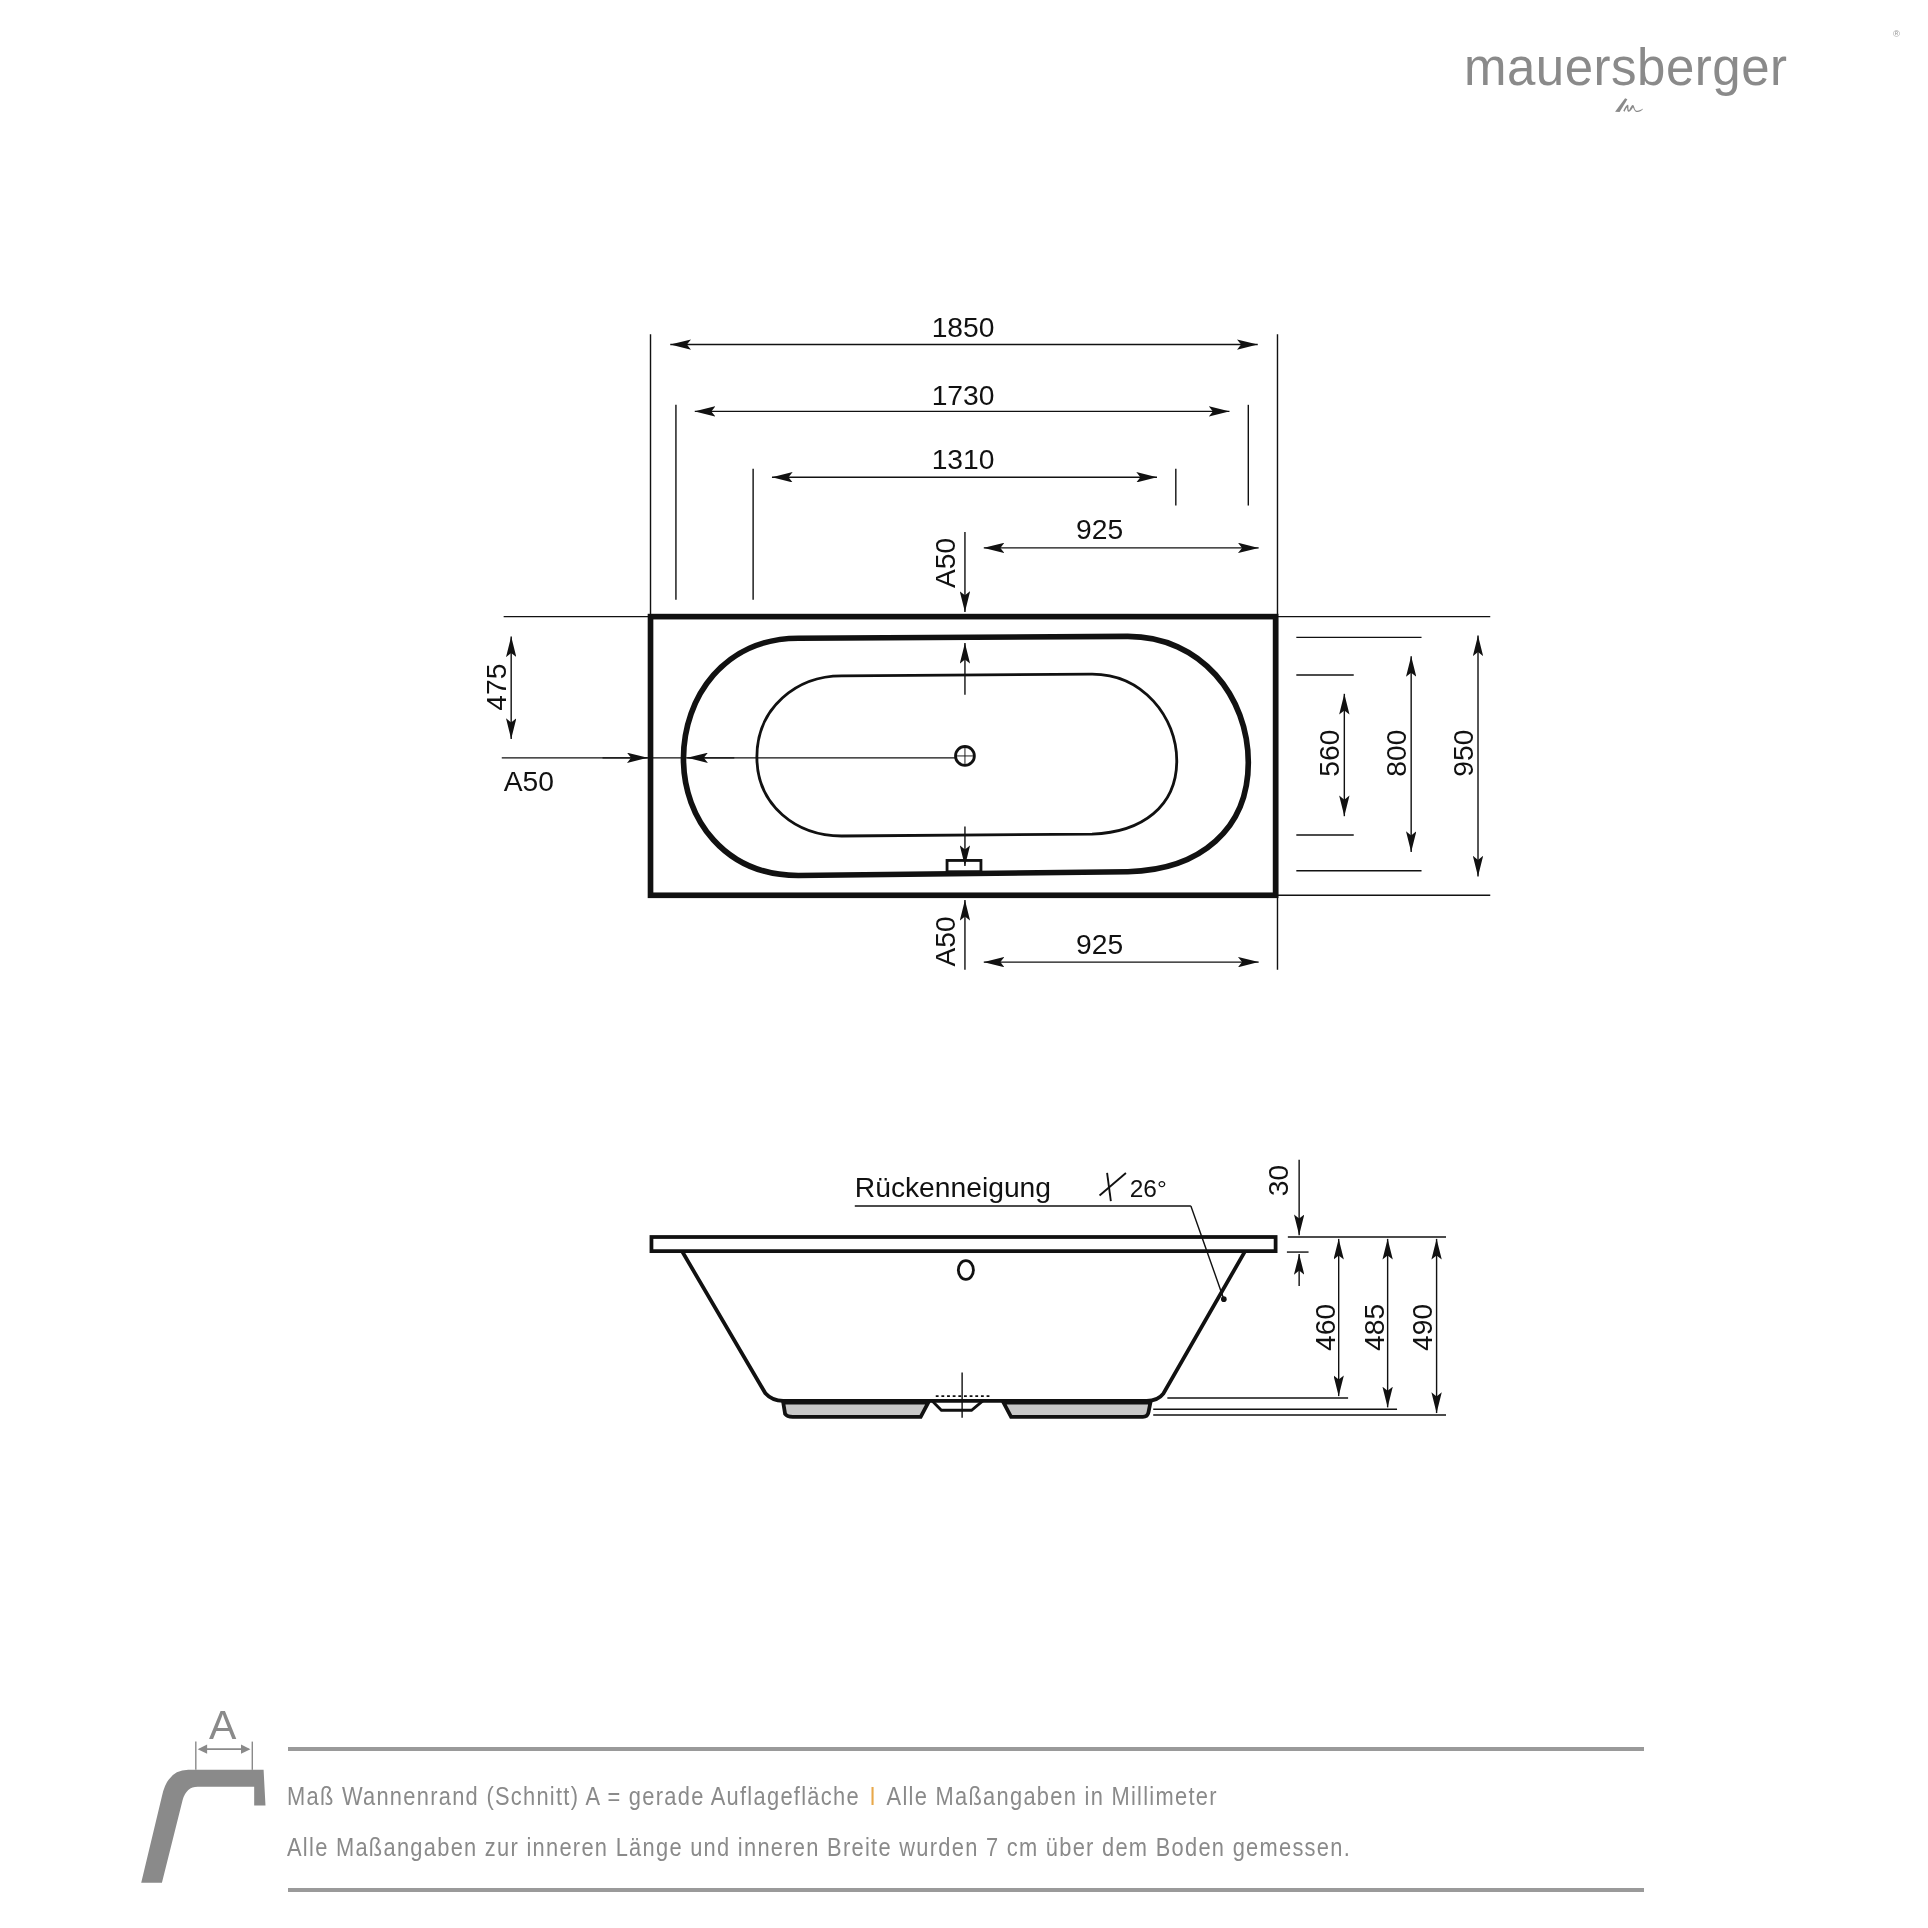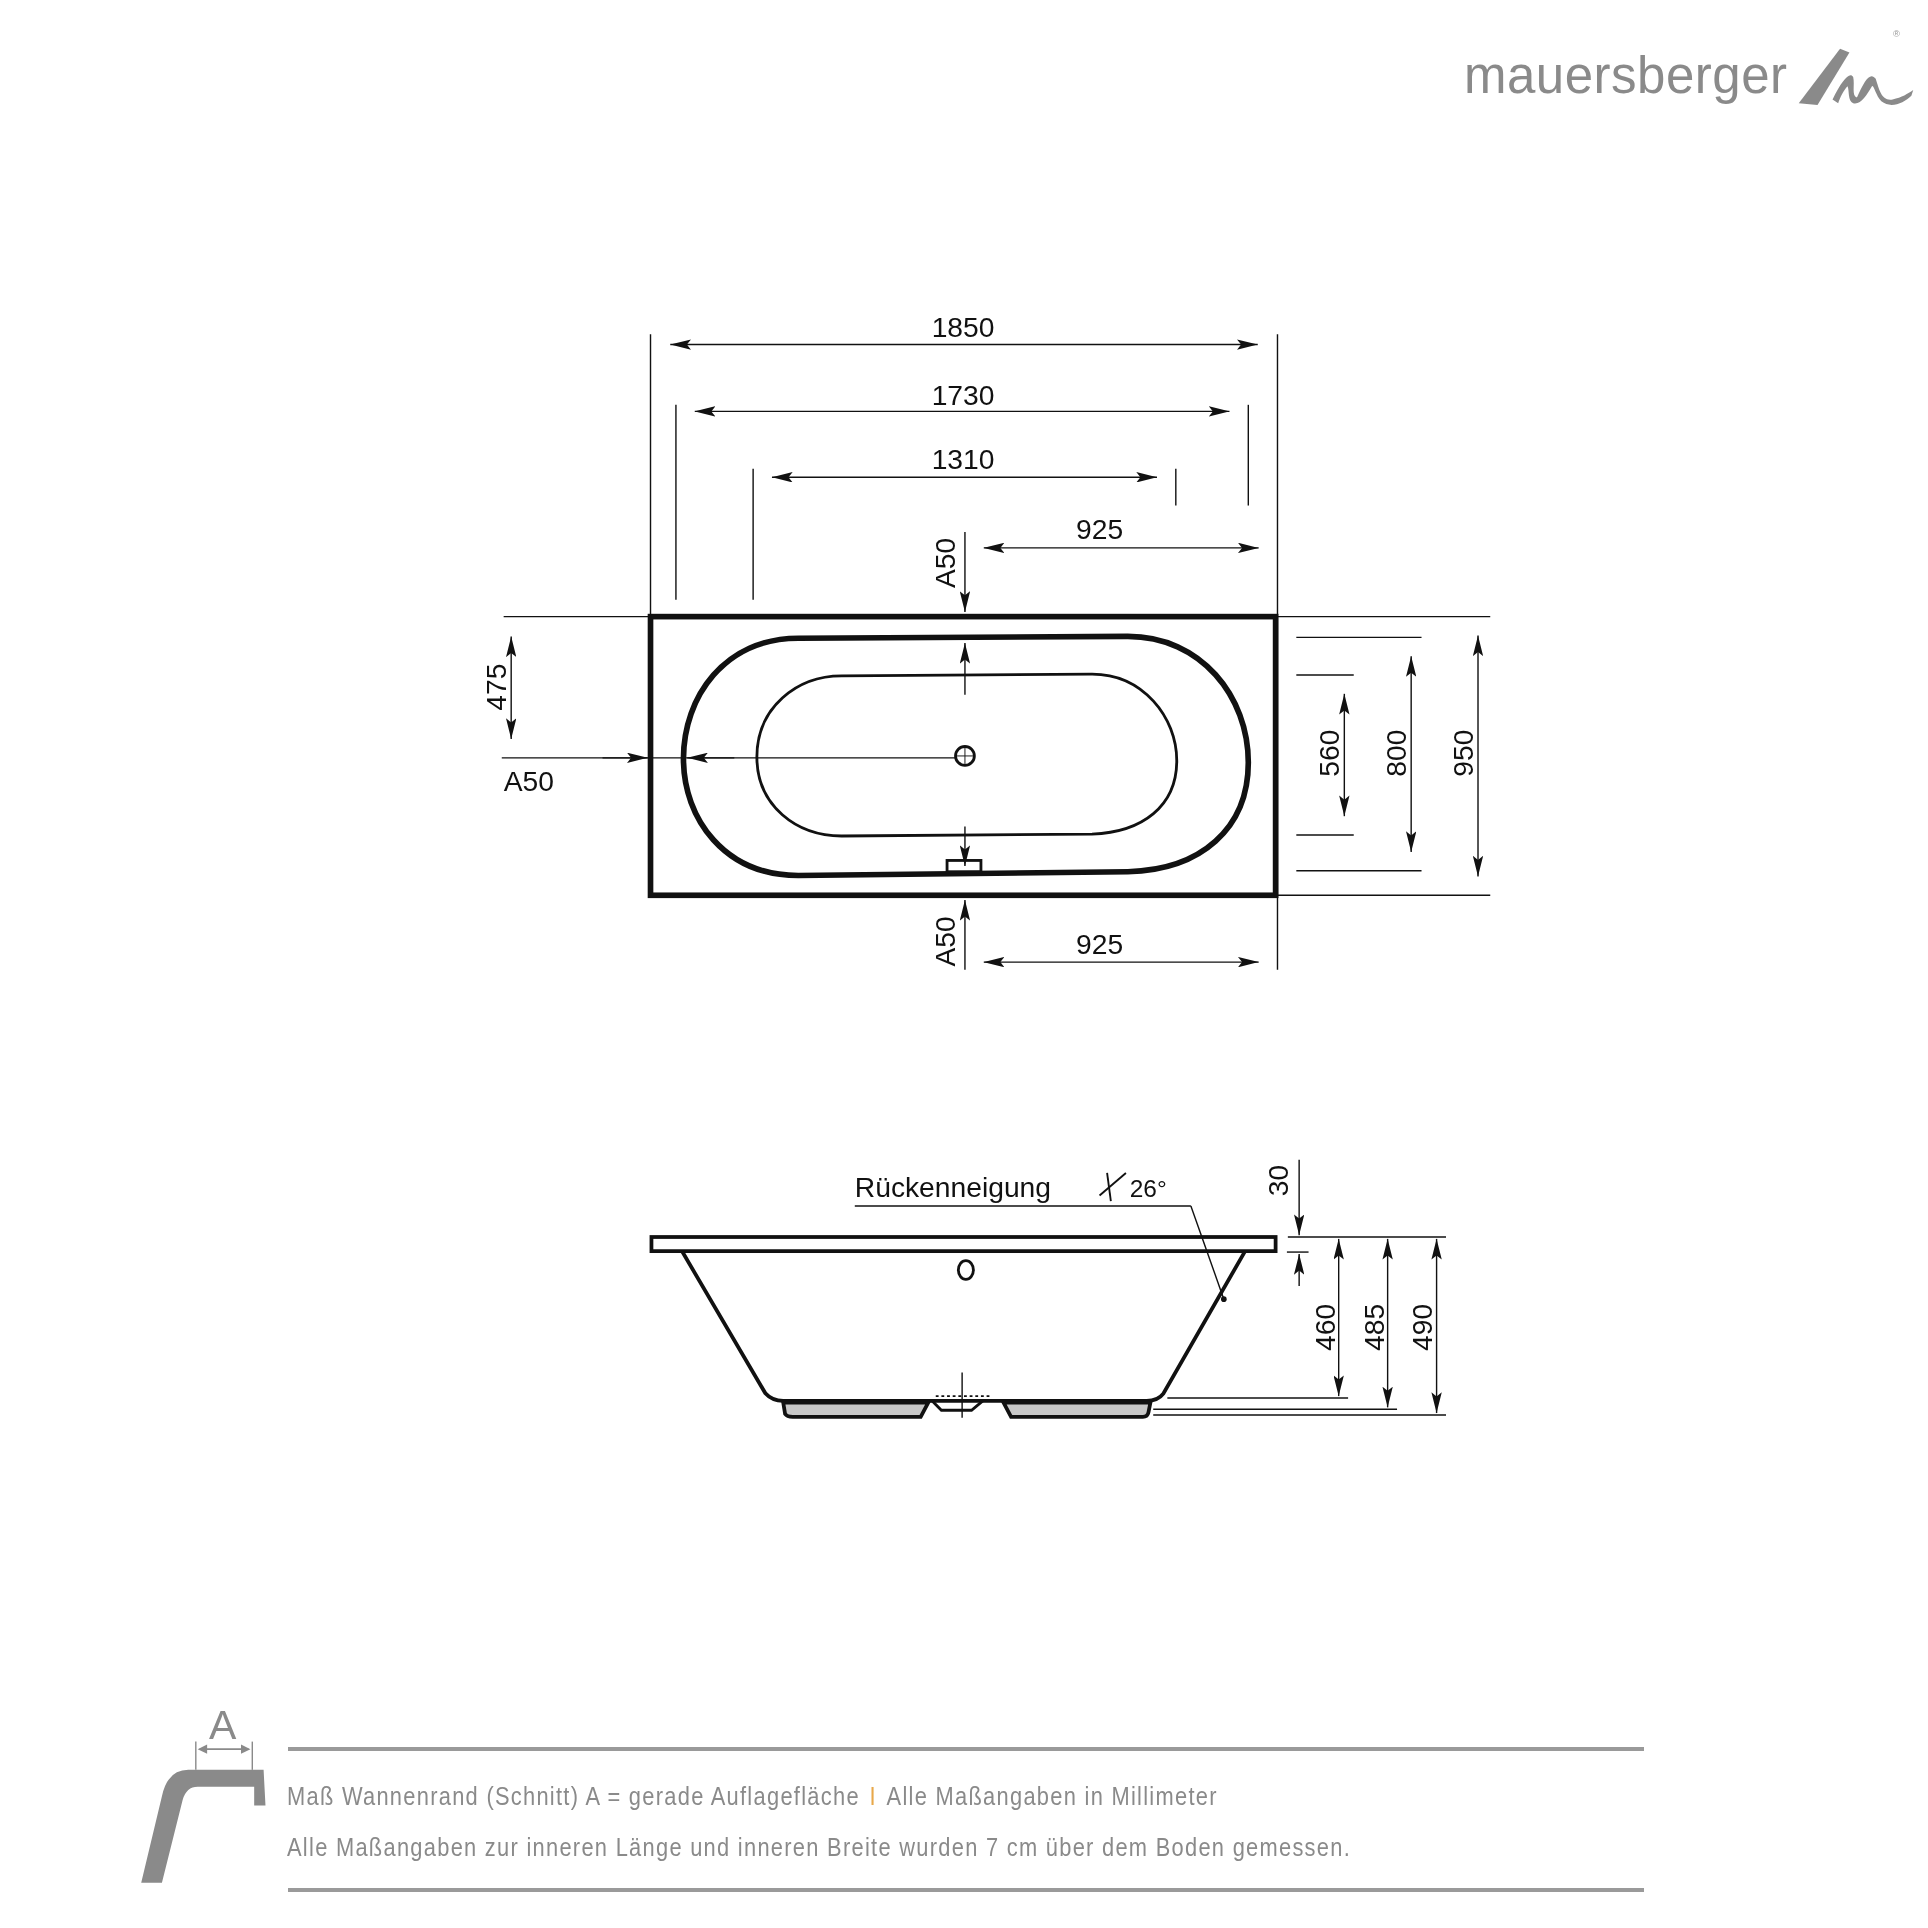--- a/index.html
+++ b/index.html
@@ -1,17 +1,17 @@
 <!DOCTYPE html>
 <html style="font-size:15px"><head>
 <meta charset="utf-8">
 <style>
   html, body { margin:0; padding:0; background:#ffffff; }
   body { width:1928px; height:1928px; position:relative; overflow:hidden; font-family:"Liberation Sans", sans-serif; }
-  .logo { position:absolute; left:1464px; top:38px; height:75px; display:flex; align-items:center; }
+  .logo { position:absolute; left:1464px; top:38px; height:75px; display:flex; align-items:center;flex-direction:column; }
   .logo-text { font-family:"Liberation Sans", sans-serif; font-size:51px; color:#8a8a8a; letter-spacing:0.5px; }
   .logo-mark { margin-left:7.5px; }
   .reg { position:absolute; left:1893px; top:28px; font-size:9.4px; color:#999; }
   svg.drawing { position:absolute; left:0; top:0; }
   .dimtxt { font-family:"Liberation Sans", sans-serif; font-size:30px; fill:#111; }
   .footer-line { position:absolute; left:288px; width:1356px; height:3.8px; background:#9a9a9a; }
   .footer-text { position:absolute; left:287px; font-family:"Liberation Sans", sans-serif; font-size:25.4px; color:#8a8a8a; letter-spacing:1.5px; transform:scaleX(0.86); transform-origin:left center; white-space:nowrap; }
   .sep { color:#e8a84a; padding:0 11.3px; }
   .profile-A { position:absolute; left:209px; top:1702px; font-size:41px; color:#8a8a8a; }
 </style>

